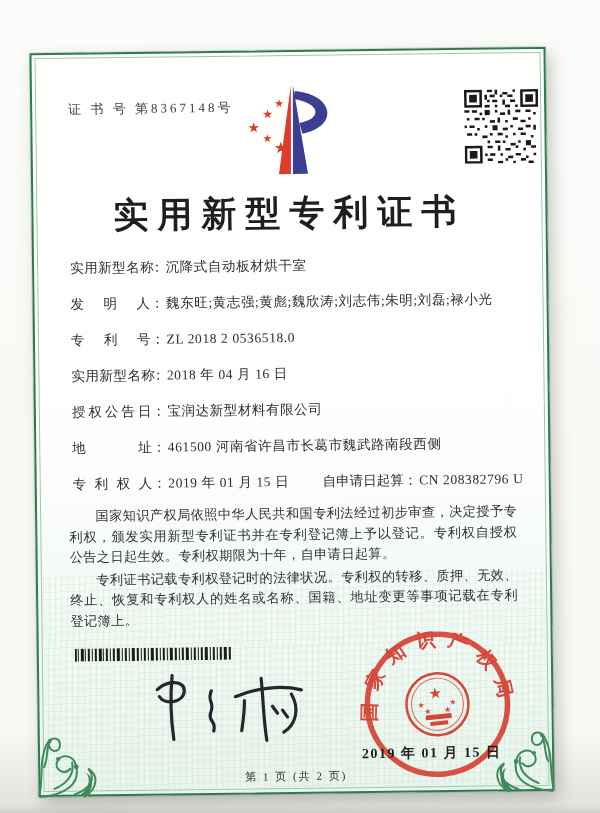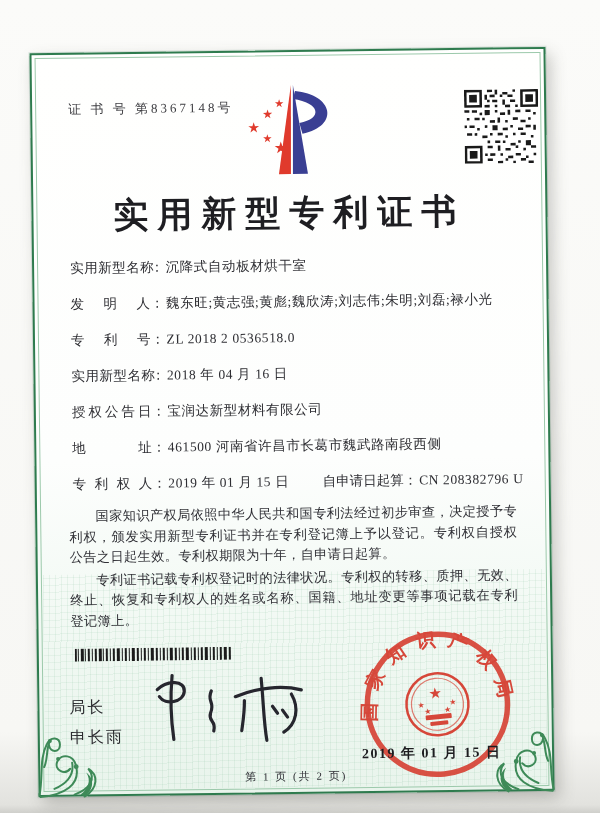--- a/index.html
+++ b/index.html
@@ -260,24 +260,20 @@
           <rect x="130" width="3" height="13"></rect>
         <rect x="135" width="1" height="13"></rect>
           <rect x="138" width="2" height="13"></rect>
           <rect x="142" width="1" height="13"></rect>
           <rect x="145" width="2" height="13"></rect>
         <rect x="149" width="3" height="13"></rect>
           <rect x="154" width="2" height="13"></rect>
       </g>
     </svg>
 
-    <div class="signer">
-      <div>局长</div>
-      <div>申长雨</div>
-    </div>
 
     <svg class="signature" viewBox="0 0 185 85">
       <g fill="none" stroke="#26262e" stroke-width="3.2" stroke-linecap="round" stroke-linejoin="round">
         <path d="M 33,10 C 31,30 31,52 34,74"></path>
         <path d="M 18,24 C 28,14 46,15 45,26 C 44,37 26,40 20,31"></path>
         <path d="M 72,26 C 67,37 76,36 71,48 C 68,57 77,55 74,66"></path>
         <path d="M 96,32 C 118,23 143,21 162,26"></path>
         <path d="M 122,14 C 124,36 124,58 127,76"></path>
         <path d="M 105,36 C 105,49 103,59 102,66"></path>
         <path d="M 152,30 C 160,44 157,60 144,68"></path>

